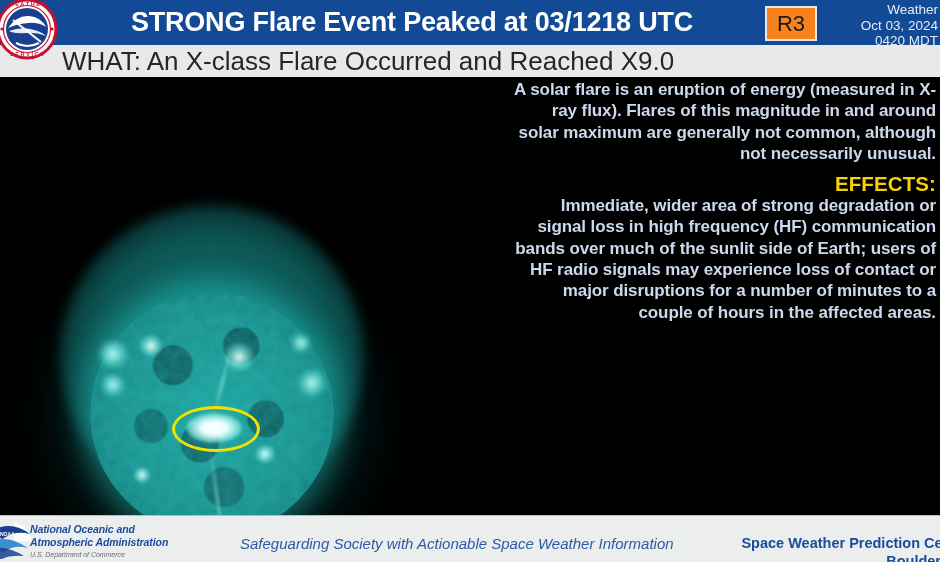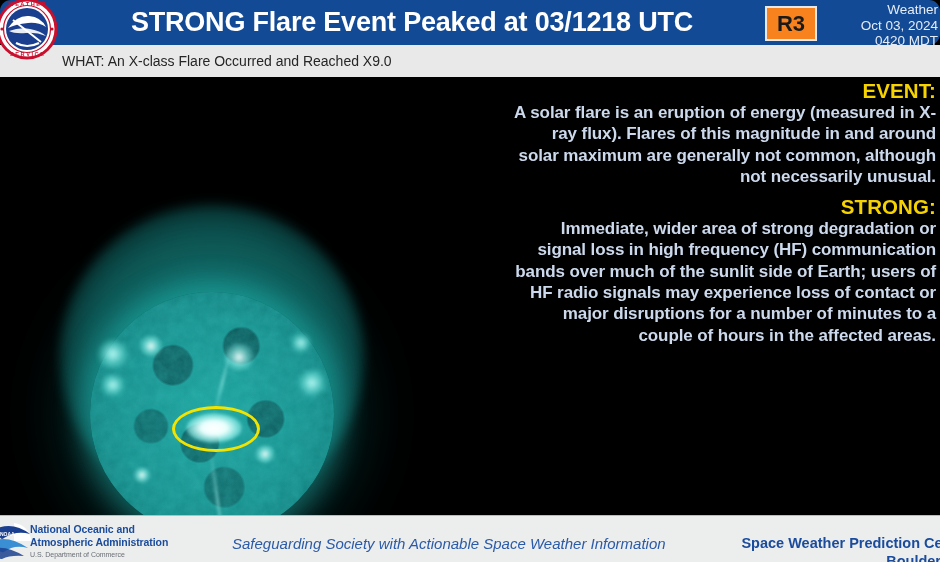--- a/index.html
+++ b/index.html
@@ -8,50 +8,50 @@
     background:#000;
     font-family:"Liberation Sans", sans-serif;
     overflow:hidden;
   }
   #page { position:relative; width:940px; height:562px; background:#000; }
 
   
   .header-bar {
     position:absolute; left:0; top:0; width:940px; height:45px;
     background:#134a95;
-    display:flex; align-items:center;border-radius:11px;
+    display:flex; align-items:center;
   }
   .nws-logo {
     position:absolute; left:-4px; top:-2px; width:62px; height:62px; z-index:5;
   }
   .header-title {
     position:absolute; left:62px; top:0; width:700px; height:45px;
     display:flex; align-items:center; justify-content:center;
     color:#ffffff; font-size:27px; font-weight:bold; letter-spacing:-0.2px;
     white-space:nowrap;
   }
   .scale-badge {
     position:absolute; left:765px; top:6px; width:52px; height:35px;
     background:#f7821e; border:2px solid #e8e8e8;
     display:flex; align-items:center; justify-content:center;
-    color:#1a1a1a; font-size:22px; font-weight:bold;
+    color:#1a1a1a; font-size:22px; font-weight:normal;
   }
   .updated-block {
     position:absolute; left:825px; top:2px; width:113px;
     text-align:right; color:#e4ecf7; font-size:13.5px; line-height:15.5px;
   }
 
   
   .what-bar {
     position:absolute; left:0; top:45px; width:940px; height:32px;
     background:#e9e9e9;
     display:flex; align-items:center;
   }
   .what-text {
-    padding-left:62px; color:#262626; font-size:14px; font-weight:normal;
+    padding-left:62px; color:#262626; font-size:26px; font-weight:normal;
     white-space:nowrap;
   }
 
   
   .body-panel {
     position:absolute; left:0; top:77px; width:940px; height:438px;
     background:#000000;
   }
 
   
@@ -139,32 +139,32 @@
 
   
   .footer {
     position:absolute; left:0; top:515px; width:940px; height:47px;
     background:#eceded; border-top:1px solid #b9bbbd;
   }
   .noaa-logo {
     position:absolute; left:-6px; top:6px; width:40px; height:38px;
   }
   .noaa-text {
-    position:absolute; left:30px; top:7px; text-align:left;
+    position:absolute; left:30px; top:7px; text-align:left;font-style:italic;
   }
   .noaa-l1, .noaa-l2 {
     color:#1a4b9c; font-size:10.5px; font-weight:bold; line-height:12.5px;
     letter-spacing:-0.1px;
   }
   .noaa-l3 {
     color:#6a6f75; font-size:7px; line-height:11px; margin-top:1px;
     letter-spacing:-0.05px;
   }
   .tagline {
-    position:absolute; left:232px; top:19px;
+    position:absolute; left:240px; top:19px;
     color:#2b5ba8; font-size:15px; font-style:italic; white-space:nowrap;
   }
   .swpc-block {
     position:absolute; left:640px; top:18px; width:310px;
     text-align:right; color:#1a4b9c; font-size:14.5px; font-weight:bold;
     line-height:18px; white-space:nowrap; overflow:hidden;
   }
   .swpc-inner { width:330px; text-align:right; }
 </style>
 </head>
@@ -236,27 +236,26 @@
 
     <div class="diff-spike" style="left:221px; top:268px; width:3px; height:74px; transform:rotate(14deg);"></div>
     <div class="diff-spike" style="left:216px; top:368px; width:3px; height:110px; transform:rotate(-8deg);"></div>
 
     <div class="flare-core"></div>
     <div class="flare-ellipse"></div>
   </div>
 
   <div class="info-col">
     <div class="sec-event">
-      <div class="info-head">EVENT:</div>
       <div class="info-body">A solar flare is an eruption of energy (measured in X-ray flux). Flares of this magnitude in and around solar maximum are generally not common, although not necessarily unusual.</div>
     </div>
     <div class="sec-expect">
     </div>
     <div class="sec-effects">
-      <div class="info-head">STRONG:</div>
+      <div class="info-head">EFFECTS:</div>
       <div class="info-body">Immediate, wider area of strong degradation or signal loss in high frequency (HF) communication bands over much of the sunlit side of Earth; users of HF radio signals may experience loss of contact or major disruptions for a number of minutes to a couple of hours in the affected areas.</div>
     </div>
   </div>
 
   <div class="footer">
     <svg class="noaa-logo" viewBox="0 0 40 38">
       <path d="M20 1 A19 19 0 0 1 37 19 L20 19 Z" fill="#ffffff"></path>
       <path d="M4 6 Q20 0 36 12 Q22 8 10 16 Q5 20 4 6 Z" fill="#1b3f8f"></path>
       <path d="M2 18 Q16 14 34 26 Q20 22 10 30 Q3 32 2 18 Z" fill="#3a8fd4"></path>
       <path d="M1 26 Q14 24 30 34 Q16 33 8 37 Q2 37 1 26 Z" fill="#1b3f8f" opacity="0.85"></path>

